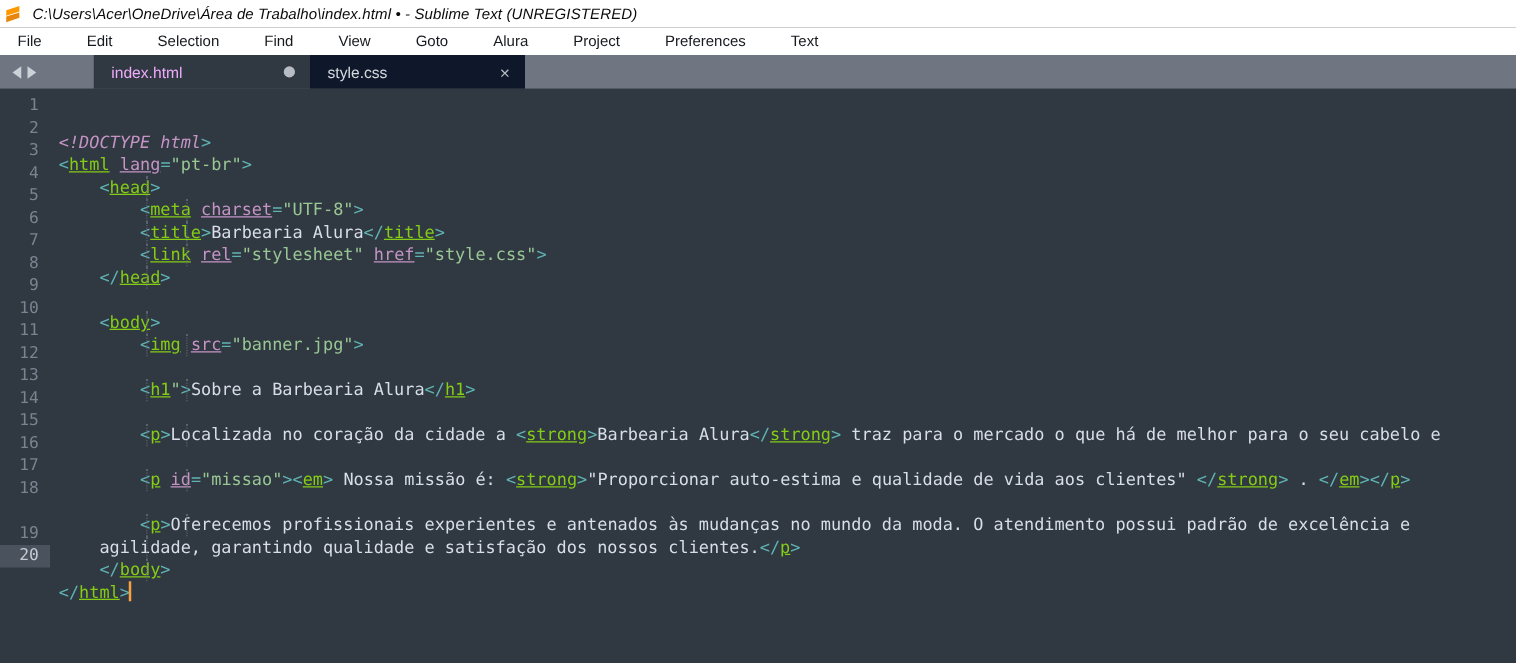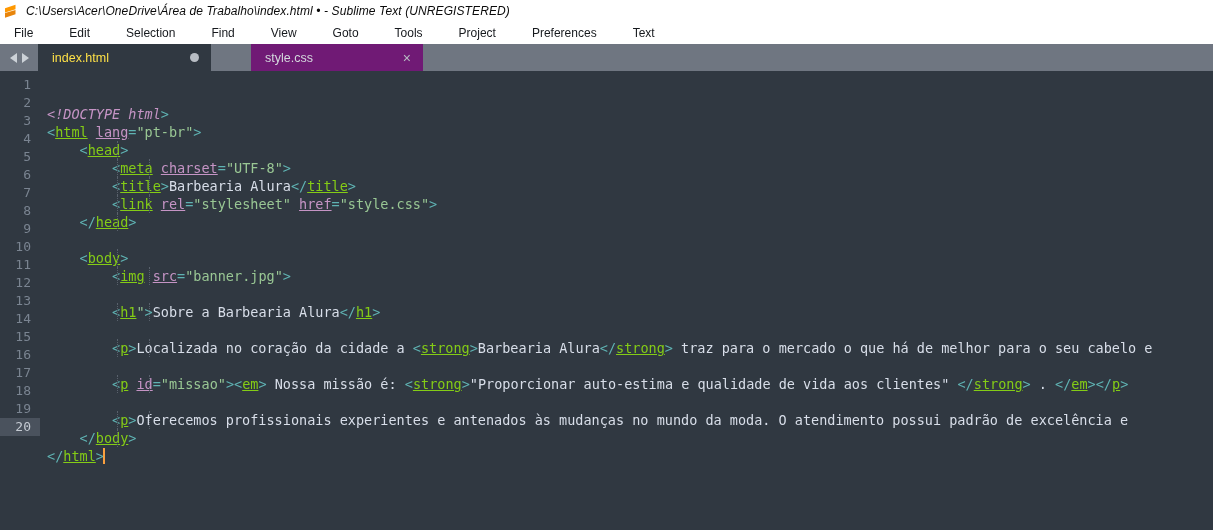--- a/index.html
+++ b/index.html
@@ -94,28 +94,28 @@
     padding: 0 12px 0 14px;
     font-size: 12.5px;
     font-family: "Liberation Sans", sans-serif;
     position: relative;
     cursor: pointer;
     min-width: 0;
   }
   .tab .tab-label { white-space: nowrap; }
   .tab-active {
     background: #303841;
-    color: #fde047;
+    color: #f0abfc;
     width: 173px;
+    margin-left: 37px;
   }
   .tab-inactive {
-    background: #701a75;
+    background: #0f172a;
     color: #d4d8dd;
     width: 172px;
-    margin-left: 40px;
   }
   .tab-marker {
     margin-left: auto;
     width: 9px;
     height: 9px;
     border-radius: 50%;
     background: #b8bdc4;
     flex: 0 0 auto;
   }
   .tab-close {
@@ -218,21 +218,21 @@
   <span class="title-text">C:\Users\Acer\OneDrive\Área de Trabalho\index.html • - Sublime Text (UNREGISTERED)</span>
 </div>
 
 <div class="menubar">
   <div class="menu-item">File</div>
   <div class="menu-item">Edit</div>
   <div class="menu-item">Selection</div>
   <div class="menu-item">Find</div>
   <div class="menu-item">View</div>
   <div class="menu-item">Goto</div>
-  <div class="menu-item">Tools</div>
+  <div class="menu-item">Alura</div>
   <div class="menu-item">Project</div>
   <div class="menu-item">Preferences</div>
   <div class="menu-item">Text</div>
 </div>
 
 <div class="tabbar">
   <div class="tab-arrows">
     <span class="arrow arrow-left"></span>
     <span class="arrow arrow-right"></span>
   </div>
@@ -259,18 +259,19 @@
       <div class="row"><div class="gutter">9</div><div class="code"><span class="guide g1"></span><span class="txt">    </span><span class="punc">&lt;</span><span class="tag">body</span><span class="punc">&gt;</span></div></div>
       <div class="row"><div class="gutter">10</div><div class="code"><span class="guide g1"></span><span class="guide g2"></span><span class="txt">        </span><span class="punc">&lt;</span><span class="tag">img</span><span class="txt"> </span><span class="attr">src</span><span class="punc">=</span><span class="attrg">"banner.jpg"</span><span class="punc">&gt;</span></div></div>
       <div class="row"><div class="gutter">11</div><div class="code"><span class="txt"></span></div></div>
       <div class="row"><div class="gutter">12</div><div class="code"><span class="guide g1"></span><span class="guide g2"></span><span class="txt">        </span><span class="punc">&lt;</span><span class="tag">h1</span><span class="attrg">"</span><span class="punc">&gt;</span><span class="txt">Sobre a Barbearia Alura</span><span class="punc">&lt;/</span><span class="tag">h1</span><span class="punc">&gt;</span></div></div>
       <div class="row"><div class="gutter">13</div><div class="code"><span class="txt"></span></div></div>
       <div class="row"><div class="gutter">14</div><div class="code"><span class="guide g1"></span><span class="guide g2"></span><span class="txt">        </span><span class="punc">&lt;</span><span class="tag">p</span><span class="punc">&gt;</span><span class="txt">Localizada no coração da cidade a </span><span class="punc">&lt;</span><span class="tag">strong</span><span class="punc">&gt;</span><span class="txt">Barbearia Alura</span><span class="punc">&lt;/</span><span class="tag">strong</span><span class="punc">&gt;</span><span class="txt"> traz para o mercado o que há de melhor para o seu cabelo e</span></div></div>
       <div class="row"><div class="gutter">15</div><div class="code"><span class="txt"></span></div></div>
       <div class="row"><div class="gutter">16</div><div class="code"><span class="guide g1"></span><span class="guide g2"></span><span class="txt">        </span><span class="punc">&lt;</span><span class="tag">p</span><span class="txt"> </span><span class="attr">id</span><span class="punc">=</span><span class="attrg">"missao"</span><span class="punc">&gt;</span><span class="punc">&lt;</span><span class="tag">em</span><span class="punc">&gt;</span><span class="txt"> Nossa missão é: </span><span class="punc">&lt;</span><span class="tag">strong</span><span class="punc">&gt;</span><span class="txt">"Proporcionar auto-estima e qualidade de vida aos clientes" </span><span class="punc">&lt;/</span><span class="tag">strong</span><span class="punc">&gt;</span><span class="txt"> . </span><span class="punc">&lt;/</span><span class="tag">em</span><span class="punc">&gt;</span><span class="punc">&lt;/</span><span class="tag">p</span><span class="punc">&gt;</span></div></div>
       <div class="row"><div class="gutter">17</div><div class="code"><span class="txt"></span></div></div>
       <div class="row"><div class="gutter">18</div><div class="code"><span class="guide g1"></span><span class="guide g2"></span><span class="txt">        </span><span class="punc">&lt;</span><span class="tag">p</span><span class="punc">&gt;</span><span class="txt">Oferecemos profissionais experientes e antenados às mudanças no mundo da moda. O atendimento possui padrão de excelência e</span></div></div>
+      <div class="row"><div class="gutter"></div><div class="code"><span class="guide g1"></span><span class="txt">    </span><span class="txt">agilidade, garantindo qualidade e satisfação dos nossos clientes.</span><span class="punc">&lt;/</span><span class="tag">p</span><span class="punc">&gt;</span></div></div>
       <div class="row"><div class="gutter">19</div><div class="code"><span class="guide g1"></span><span class="txt">    </span><span class="punc">&lt;/</span><span class="tag">body</span><span class="punc">&gt;</span></div></div>
       <div class="row"><div class="gutter gutter-active">20</div><div class="code"><span class="txt"></span><span class="punc">&lt;/</span><span class="tag">html</span><span class="punc">&gt;</span><span class="cursor"></span></div></div>
     </div>
 </div>
 
 <div class="statusstrip"></div>
 
 </body></html>

